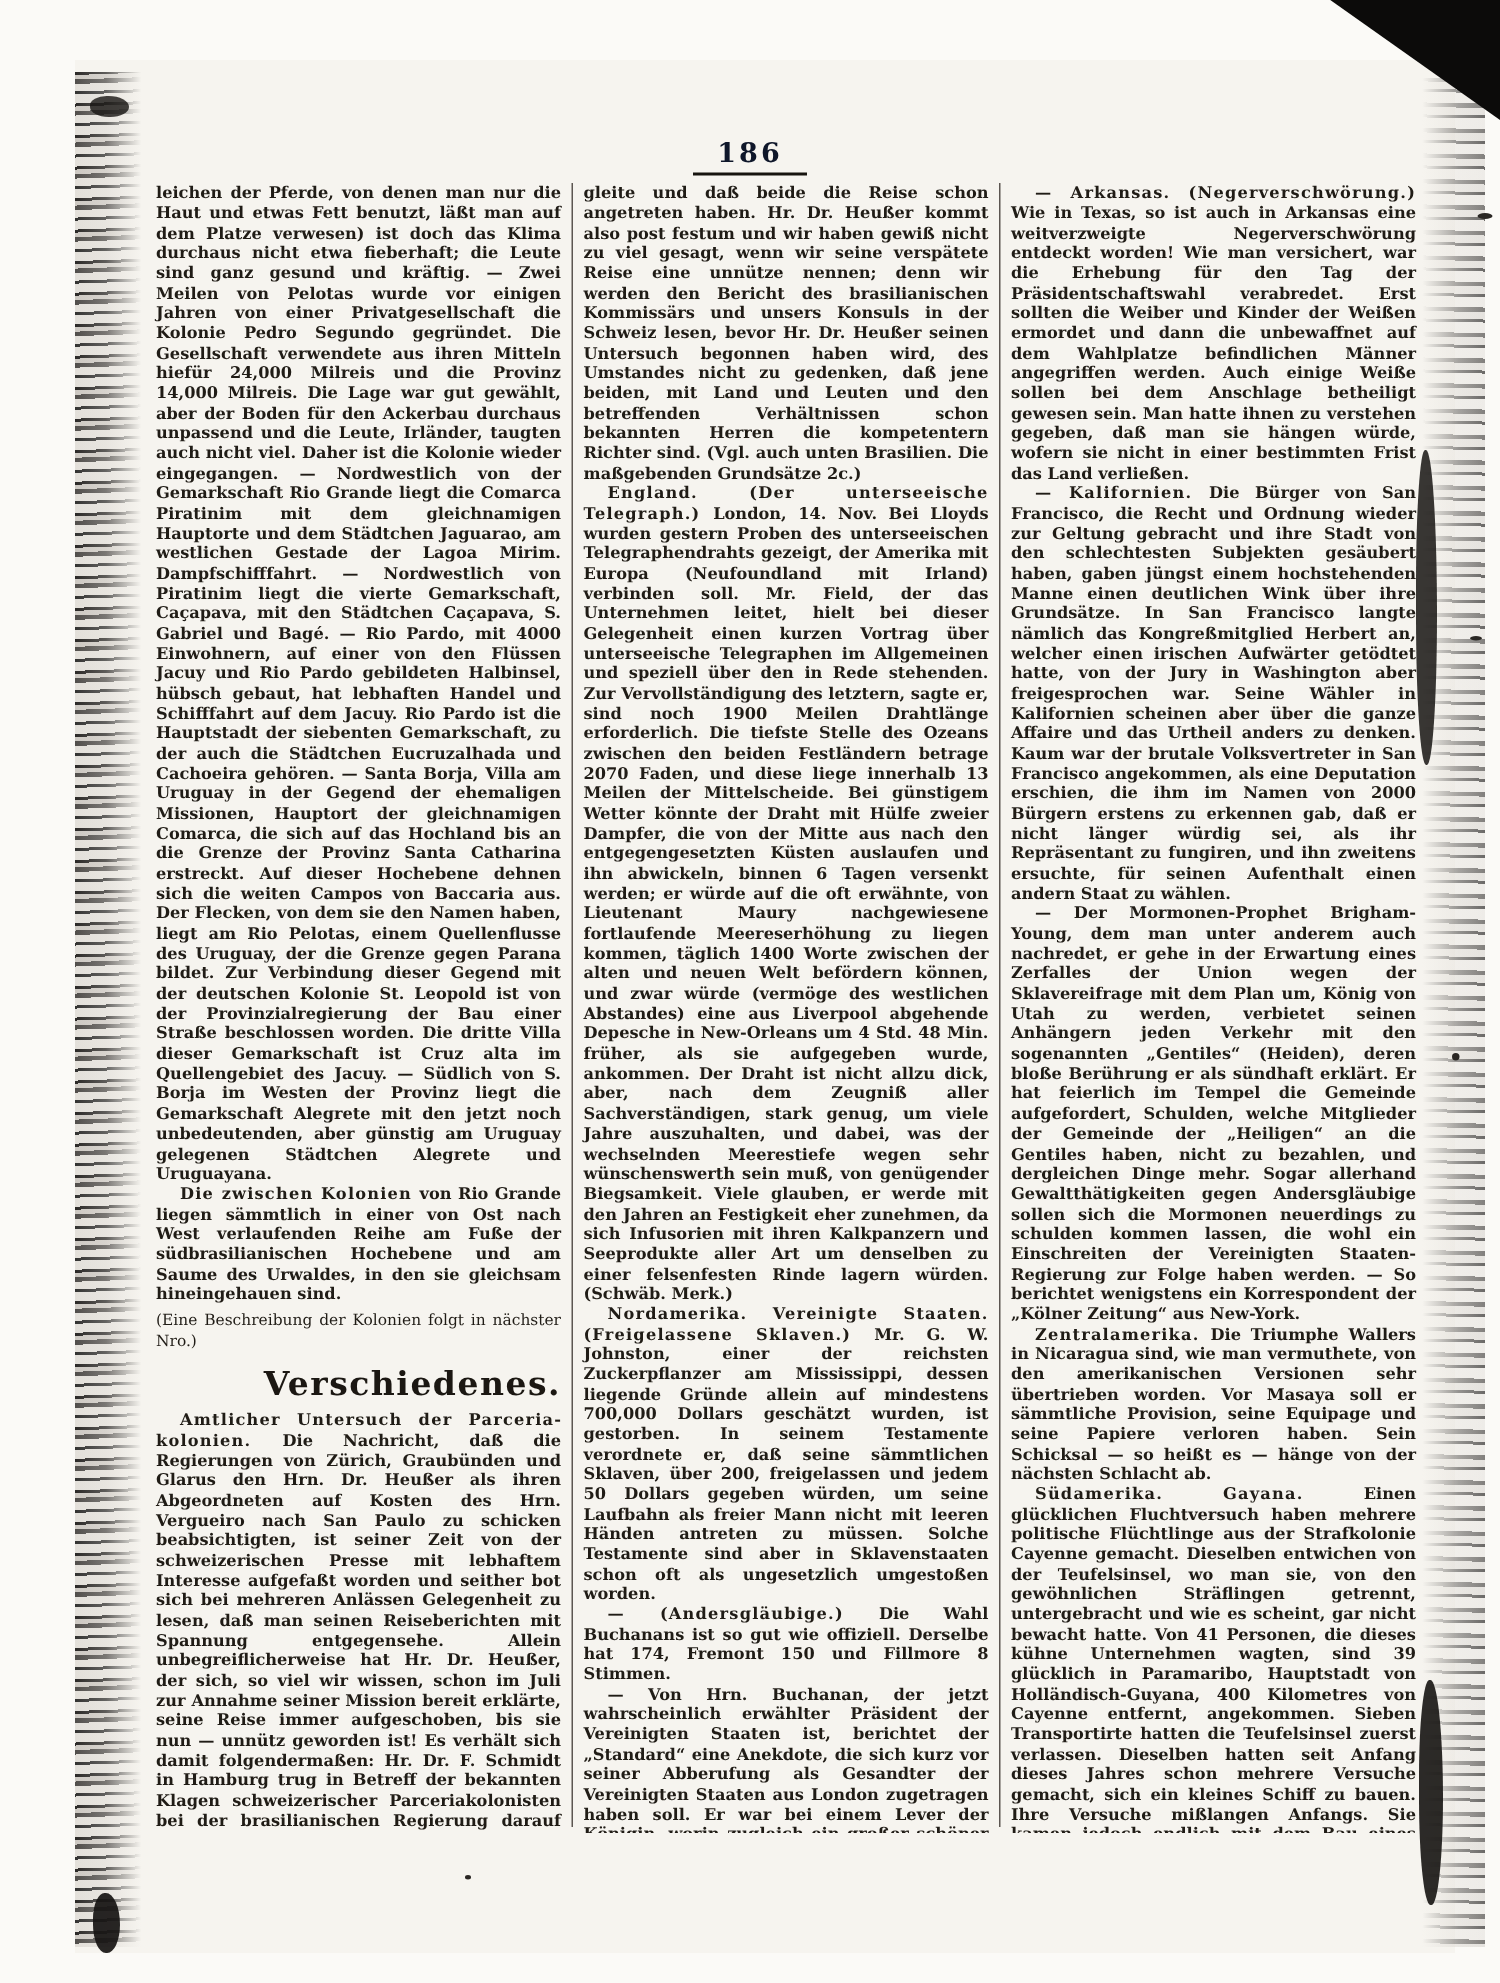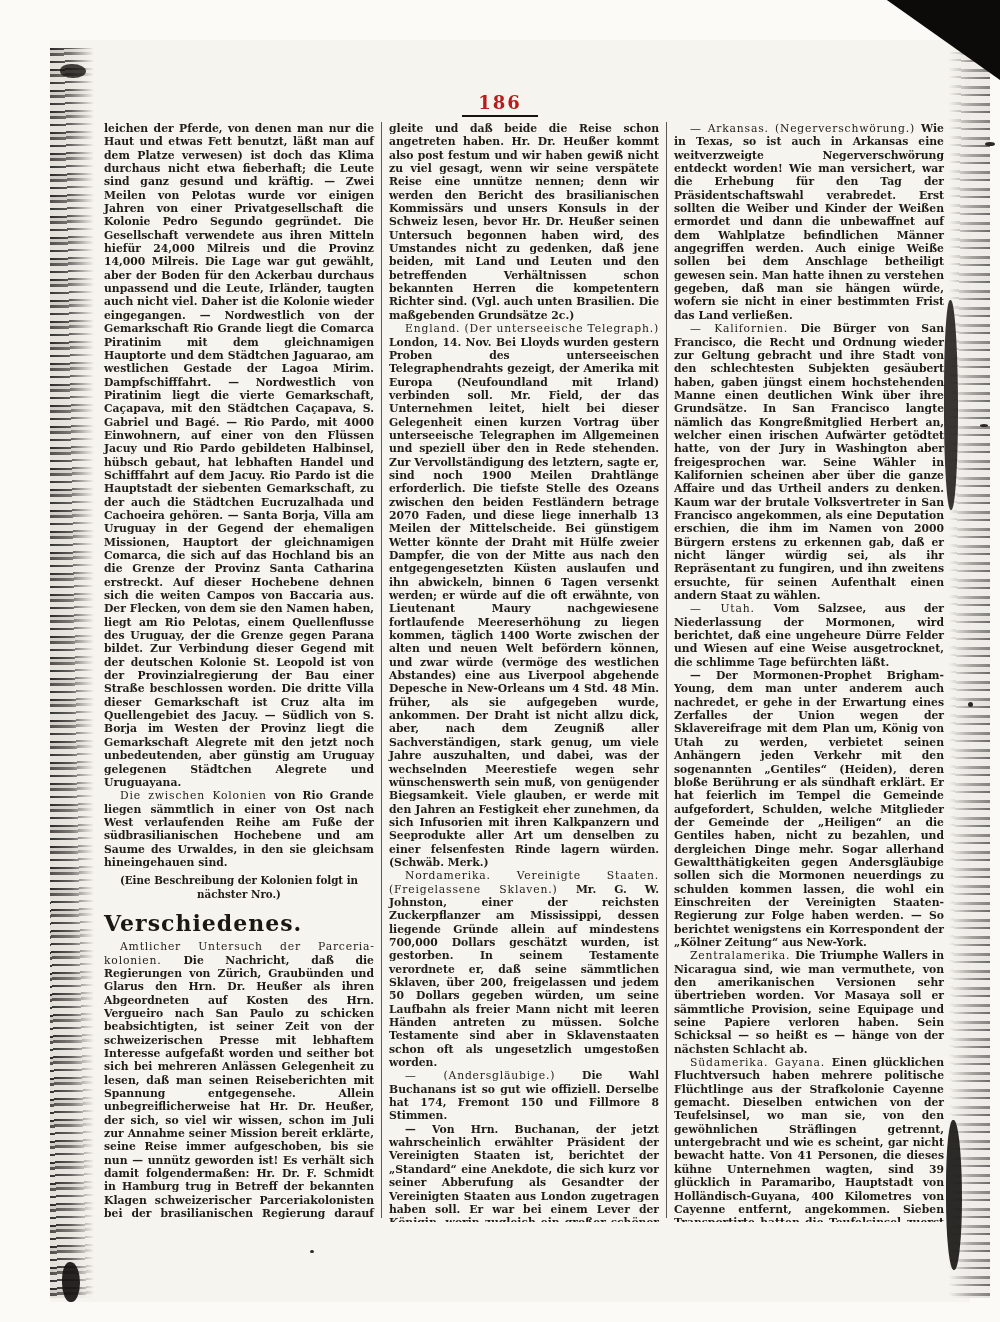--- a/index.html
+++ b/index.html
@@ -22,34 +22,34 @@
       rgba(30,27,25,.55) 0 3px, rgba(150,142,134,.22) 3px 8px,
       rgba(18,16,15,.62) 8px 10px, rgba(170,162,154,.16) 10px 17px);}
   .edge-right::after{content:"";position:absolute;inset:0;
     background:linear-gradient(270deg,rgba(246,244,239,0) 0%,rgba(246,244,239,.3) 40%,#f6f4ef 95%);}
   .blob{position:absolute;background:#161412;border-radius:45% 55% 50% 50%;}
   .corner-tr{position:absolute;left:862px;top:0;width:138px;height:80px;background:#0c0b0a;
     clip-path:polygon(18% 0,100% 0,100% 100%);}
   .speck{position:absolute;background:#2a2724;border-radius:50%;}
   
   .pageno{position:absolute;left:0;top:92px;width:1000px;text-align:center;}
-  .pageno .num{display:inline-block;font-size:18px;font-weight:bold;color:#b91c1c;
+  .pageno .num{display:inline-block;font-size:18px;font-weight:bold;color:#0f172a;
     letter-spacing:2px;border-bottom:2.5px solid #17140f;padding:0 16px 2px;}
   
   .columns{position:absolute;left:98px;top:122px;width:852px;height:1100px;
     display:flex;flex-direction:row;}
   .col{width:272px;padding:0 6px;height:1100px;overflow:hidden;
     color:#201c16;font-size:10.8px;line-height:13.35px;text-align:justify;
     font-weight:600;}
   .col-rule{width:0;border-left:1.2px solid rgba(40,34,28,.75);height:1096px;margin:0 1px;}
   .para{margin:0;text-indent:16px;}
   .para.cont{text-indent:0;}
-  .lead{font-weight:400;letter-spacing:.8px;}
-  .note{margin:5px 0 3px;text-align:center;text-indent:0;font-size:10.3px;font-weight:700;}
-  .heading{margin:16px 0 10px;text-align:left;font-size:22px;font-weight:800;
+  .lead{font-weight:700;letter-spacing:.8px;}
+  .note{margin:5px 0 3px;text-indent:0;font-size:10.3px;font-weight:400;}
+  .heading{margin:16px 0 10px;text-align:right;font-size:22px;font-weight:800;
     letter-spacing:1px;color:#1b1712;}
 </style>
 </head>
 <body>
 
 <div class="scan">
   <div class="paper"></div>
 
   <div class="bind-left"></div>
   <div class="edge-right"></div>
@@ -80,19 +80,18 @@
         <p class="para cont"><span>gleite und daß beide die Reise schon angetreten haben. Hr. Dr. Heußer kommt also post festum und wir haben gewiß nicht zu viel gesagt, wenn wir seine verspätete Reise eine unnütze nennen; denn wir werden den Bericht des brasilianischen Kommissärs und unsers Konsuls in der Schweiz lesen, bevor Hr. Dr. Heußer seinen Untersuch begonnen haben wird, des Umstandes nicht zu gedenken, daß jene beiden, mit Land und Leuten und den betreffenden Verhältnissen schon bekannten Herren die kompetentern Richter sind. (Vgl. auch unten Brasilien. Die maßgebenden Grundsätze 2c.)</span></p>
         <p class="para"><b class="lead">England. (Der unterseeische Telegraph.) </b><span>London, 14. Nov. Bei Lloyds wurden gestern Proben des unterseeischen Telegraphendrahts gezeigt, der Amerika mit Europa (Neufoundland mit Irland) verbinden soll. Mr. Field, der das Unternehmen leitet, hielt bei dieser Gelegenheit einen kurzen Vortrag über unterseeische Telegraphen im Allgemeinen und speziell über den in Rede stehenden. Zur Vervollständigung des letztern, sagte er, sind noch 1900 Meilen Drahtlänge erforderlich. Die tiefste Stelle des Ozeans zwischen den beiden Festländern betrage 2070 Faden, und diese liege innerhalb 13 Meilen der Mittelscheide. Bei günstigem Wetter könnte der Draht mit Hülfe zweier Dampfer, die von der Mitte aus nach den entgegengesetzten Küsten auslaufen und ihn abwickeln, binnen 6 Tagen versenkt werden; er würde auf die oft erwähnte, von Lieutenant Maury nachgewiesene fortlaufende Meereserhöhung zu liegen kommen, täglich 1400 Worte zwischen der alten und neuen Welt befördern können, und zwar würde (vermöge des westlichen Abstandes) eine aus Liverpool abgehende Depesche in New-Orleans um 4 Std. 48 Min. früher, als sie aufgegeben wurde, ankommen. Der Draht ist nicht allzu dick, aber, nach dem Zeugniß aller Sachverständigen, stark genug, um viele Jahre auszuhalten, und dabei, was der wechselnden Meerestiefe wegen sehr wünschenswerth sein muß, von genügender Biegsamkeit. Viele glauben, er werde mit den Jahren an Festigkeit eher zunehmen, da sich Infusorien mit ihren Kalkpanzern und Seeprodukte aller Art um denselben zu einer felsenfesten Rinde lagern würden. (Schwäb. Merk.)</span></p>
         <p class="para"><b class="lead">Nordamerika. Vereinigte Staaten. (Freigelassene Sklaven.) </b><span>Mr. G. W. Johnston, einer der reichsten Zuckerpflanzer am Mississippi, dessen liegende Gründe allein auf mindestens 700,000 Dollars geschätzt wurden, ist gestorben. In seinem Testamente verordnete er, daß seine sämmtlichen Sklaven, über 200, freigelassen und jedem 50 Dollars gegeben würden, um seine Laufbahn als freier Mann nicht mit leeren Händen antreten zu müssen. Solche Testamente sind aber in Sklavenstaaten schon oft als ungesetzlich umgestoßen worden.</span></p>
         <p class="para"><b class="lead">— (Andersgläubige.) </b><span>Die Wahl Buchanans ist so gut wie offiziell. Derselbe hat 174, Fremont 150 und Fillmore 8 Stimmen.</span></p>
         <p class="para"><span>— Von Hrn. Buchanan, der jetzt wahrscheinlich erwählter Präsident der Vereinigten Staaten ist, berichtet der „Standard“ eine Anekdote, die sich kurz vor seiner Abberufung als Gesandter der Vereinigten Staaten aus London zugetragen haben soll. Er war bei einem Lever der Königin, worin zugleich ein großer schöner Neger in prächtiger Uniform, der Abgesandte des Kaisers Soulouque, vorgestellt wurde und großes Aufsehen erregte. Als die Mitglieder des diplomatischen Korps sich aus der Gegenwart der Königin entfernt hatten, gerieth Hr. Buchanan dicht in die Nähe des Negers. Einer der Anwesenden, der dies bemerkte, fragte ihn, was er von letzterm halte. Hr. Buchanan wandte sich um, maß den Neger mit prüfendem kaltem Blick und antwortete: „Nach meiner Ansicht ist er 1000 Dollars werth.“</span></p>
       </div>
     <div class="col-rule"></div>
     <div class="col">
         <p class="para"><b class="lead">— Arkansas. (Negerverschwörung.) </b><span>Wie in Texas, so ist auch in Arkansas eine weitverzweigte Negerverschwörung entdeckt worden! Wie man versichert, war die Erhebung für den Tag der Präsidentschaftswahl verabredet. Erst sollten die Weiber und Kinder der Weißen ermordet und dann die unbewaffnet auf dem Wahlplatze befindlichen Männer angegriffen werden. Auch einige Weiße sollen bei dem Anschlage betheiligt gewesen sein. Man hatte ihnen zu verstehen gegeben, daß man sie hängen würde, wofern sie nicht in einer bestimmten Frist das Land verließen.</span></p>
         <p class="para"><b class="lead">— Kalifornien. </b><span>Die Bürger von San Francisco, die Recht und Ordnung wieder zur Geltung gebracht und ihre Stadt von den schlechtesten Subjekten gesäubert haben, gaben jüngst einem hochstehenden Manne einen deutlichen Wink über ihre Grundsätze. In San Francisco langte nämlich das Kongreßmitglied Herbert an, welcher einen irischen Aufwärter getödtet hatte, von der Jury in Washington aber freigesprochen war. Seine Wähler in Kalifornien scheinen aber über die ganze Affaire und das Urtheil anders zu denken. Kaum war der brutale Volksvertreter in San Francisco angekommen, als eine Deputation erschien, die ihm im Namen von 2000 Bürgern erstens zu erkennen gab, daß er nicht länger würdig sei, als ihr Repräsentant zu fungiren, und ihn zweitens ersuchte, für seinen Aufenthalt einen andern Staat zu wählen.</span></p>
-        <p class="para"><b class="lead">— Utah. </b><span>Vom Salzsee, aus der Niederlassung der Mormonen, wird berichtet, daß eine ungeheure Dürre Felder und Wiesen auf eine Weise ausgetrocknet, die schlimme Tage befürchten läßt.</span></p>
         <p class="para"><span>— Der Mormonen-Prophet Brigham-Young, dem man unter anderem auch nachredet, er gehe in der Erwartung eines Zerfalles der Union wegen der Sklavereifrage mit dem Plan um, König von Utah zu werden, verbietet seinen Anhängern jeden Verkehr mit den sogenannten „Gentiles“ (Heiden), deren bloße Berührung er als sündhaft erklärt. Er hat feierlich im Tempel die Gemeinde aufgefordert, Schulden, welche Mitglieder der Gemeinde der „Heiligen“ an die Gentiles haben, nicht zu bezahlen, und dergleichen Dinge mehr. Sogar allerhand Gewaltthätigkeiten gegen Andersgläubige sollen sich die Mormonen neuerdings zu schulden kommen lassen, die wohl ein Einschreiten der Vereinigten Staaten-Regierung zur Folge haben werden. — So berichtet wenigstens ein Korrespondent der „Kölner Zeitung“ aus New-York.</span></p>
         <p class="para"><b class="lead">Zentralamerika. </b><span>Die Triumphe Wallers in Nicaragua sind, wie man vermuthete, von den amerikanischen Versionen sehr übertrieben worden. Vor Masaya soll er sämmtliche Provision, seine Equipage und seine Papiere verloren haben. Sein Schicksal — so heißt es — hänge von der nächsten Schlacht ab.</span></p>
         <p class="para"><b class="lead">Südamerika. Gayana. </b><span>Einen glücklichen Fluchtversuch haben mehrere politische Flüchtlinge aus der Strafkolonie Cayenne gemacht. Dieselben entwichen von der Teufelsinsel, wo man sie, von den gewöhnlichen Sträflingen getrennt, untergebracht und wie es scheint, gar nicht bewacht hatte. Von 41 Personen, die dieses kühne Unternehmen wagten, sind 39 glücklich in Paramaribo, Hauptstadt von Holländisch-Guyana, 400 Kilometres von Cayenne entfernt, angekommen. Sieben Transportirte hatten die Teufelsinsel zuerst verlassen. Dieselben hatten seit Anfang dieses Jahres schon mehrere Versuche gemacht, sich ein kleines Schiff zu bauen. Ihre Versuche mißlangen Anfangs. Sie kamen jedoch endlich mit dem Bau eines Floßes zu Stande, auf dem sie sich am letzten 12. August einschifften. Nach einer viertägigen Fahrt wurden sie an ein sumpfiges Ufer geworfen, und das Floß scheiterte. Ihre Lebensmittel waren ausgegangen. Zwei derselben, der Italiener Pianori (der Attentäter?) und der Pole Bogenoki, stiegen an's Land, um eine Wohnung aufzusuchen. Sie kamen aber nicht wieder. Später erzählte ein Indianer, er habe dieselben mit zerfressenem Gesichte unter dem Sumpfe halb begraben wieder gefunden. Die übrigen fünf Transportirten, welche die Unmöglichkeit einsahen, ihre Kameraden wieder aufzufinden, entschlossen sich, sich wieder einzuschiffen. Sie waren doch genöthiget, ein neues Floß zu bauen. Während acht Tagen fuhren sie an der Küste her, indem ihre einzige Nahrung Seewasser und rohe Krabben waren. Vierzehn Tage nach der Abreise der sieben, unternahmen einige andere Transportirte den Bau eines zweiten Floßes, das 15 bis 30 Personen fassen konnte; aber bald ergriff die ganze Kolonie ein solches Sehnen nach Freiheit, daß fast Keiner zurückbleiben wollte. Man baute deßhalb ein drittes Floß für 20 Personen. Material hatte man im Ueberfluß, da die Behörden Holz auf die Insel zum Bau einer Wohnung hatten bringen lassen. Die Abreise wurde</span></p>
       </div>
   </div>
 </div>
 
 </body></html>

